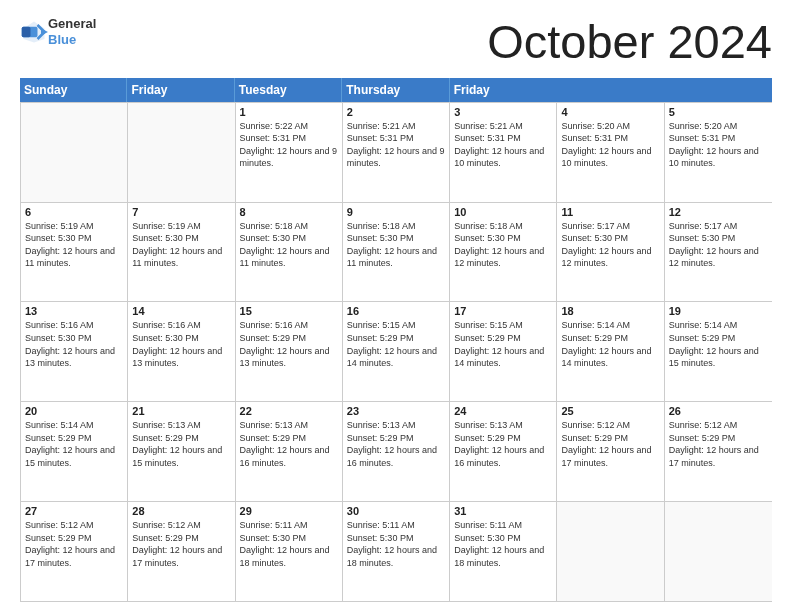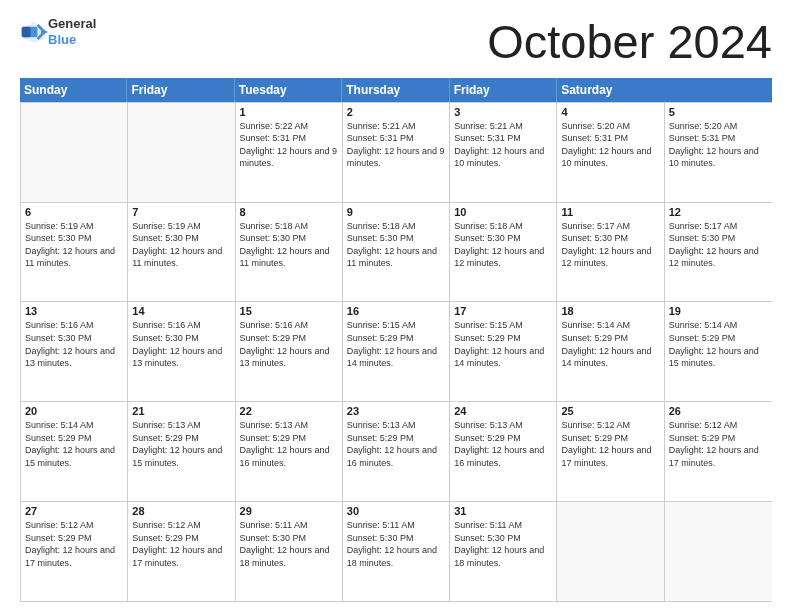--- a/index.html
+++ b/index.html
@@ -137,21 +137,20 @@
     </div>
   </div>
 
   <div class="calendar">
     <div class="cal-header">
     <div class="cal-header-cell">Sunday</div>
         <div class="cal-header-cell">Friday</div>
         <div class="cal-header-cell">Tuesday</div>
         <div class="cal-header-cell">Thursday</div>
         <div class="cal-header-cell">Friday</div>
-        <div class="cal-header-cell">Saturday</div>
       </div>
     <div class="cal-body">
     <div class="cal-row">
           <div class="cal-cell empty"></div>
           <div class="cal-cell empty"></div>
           <div class="cal-cell">
             <div class="day-num">1</div>
             <div class="cell-info">Sunrise: 5:22 AM<br>Sunset: 5:31 PM<br>Daylight: 12 hours and 9 minutes.</div>
           </div>
           <div class="cal-cell">

